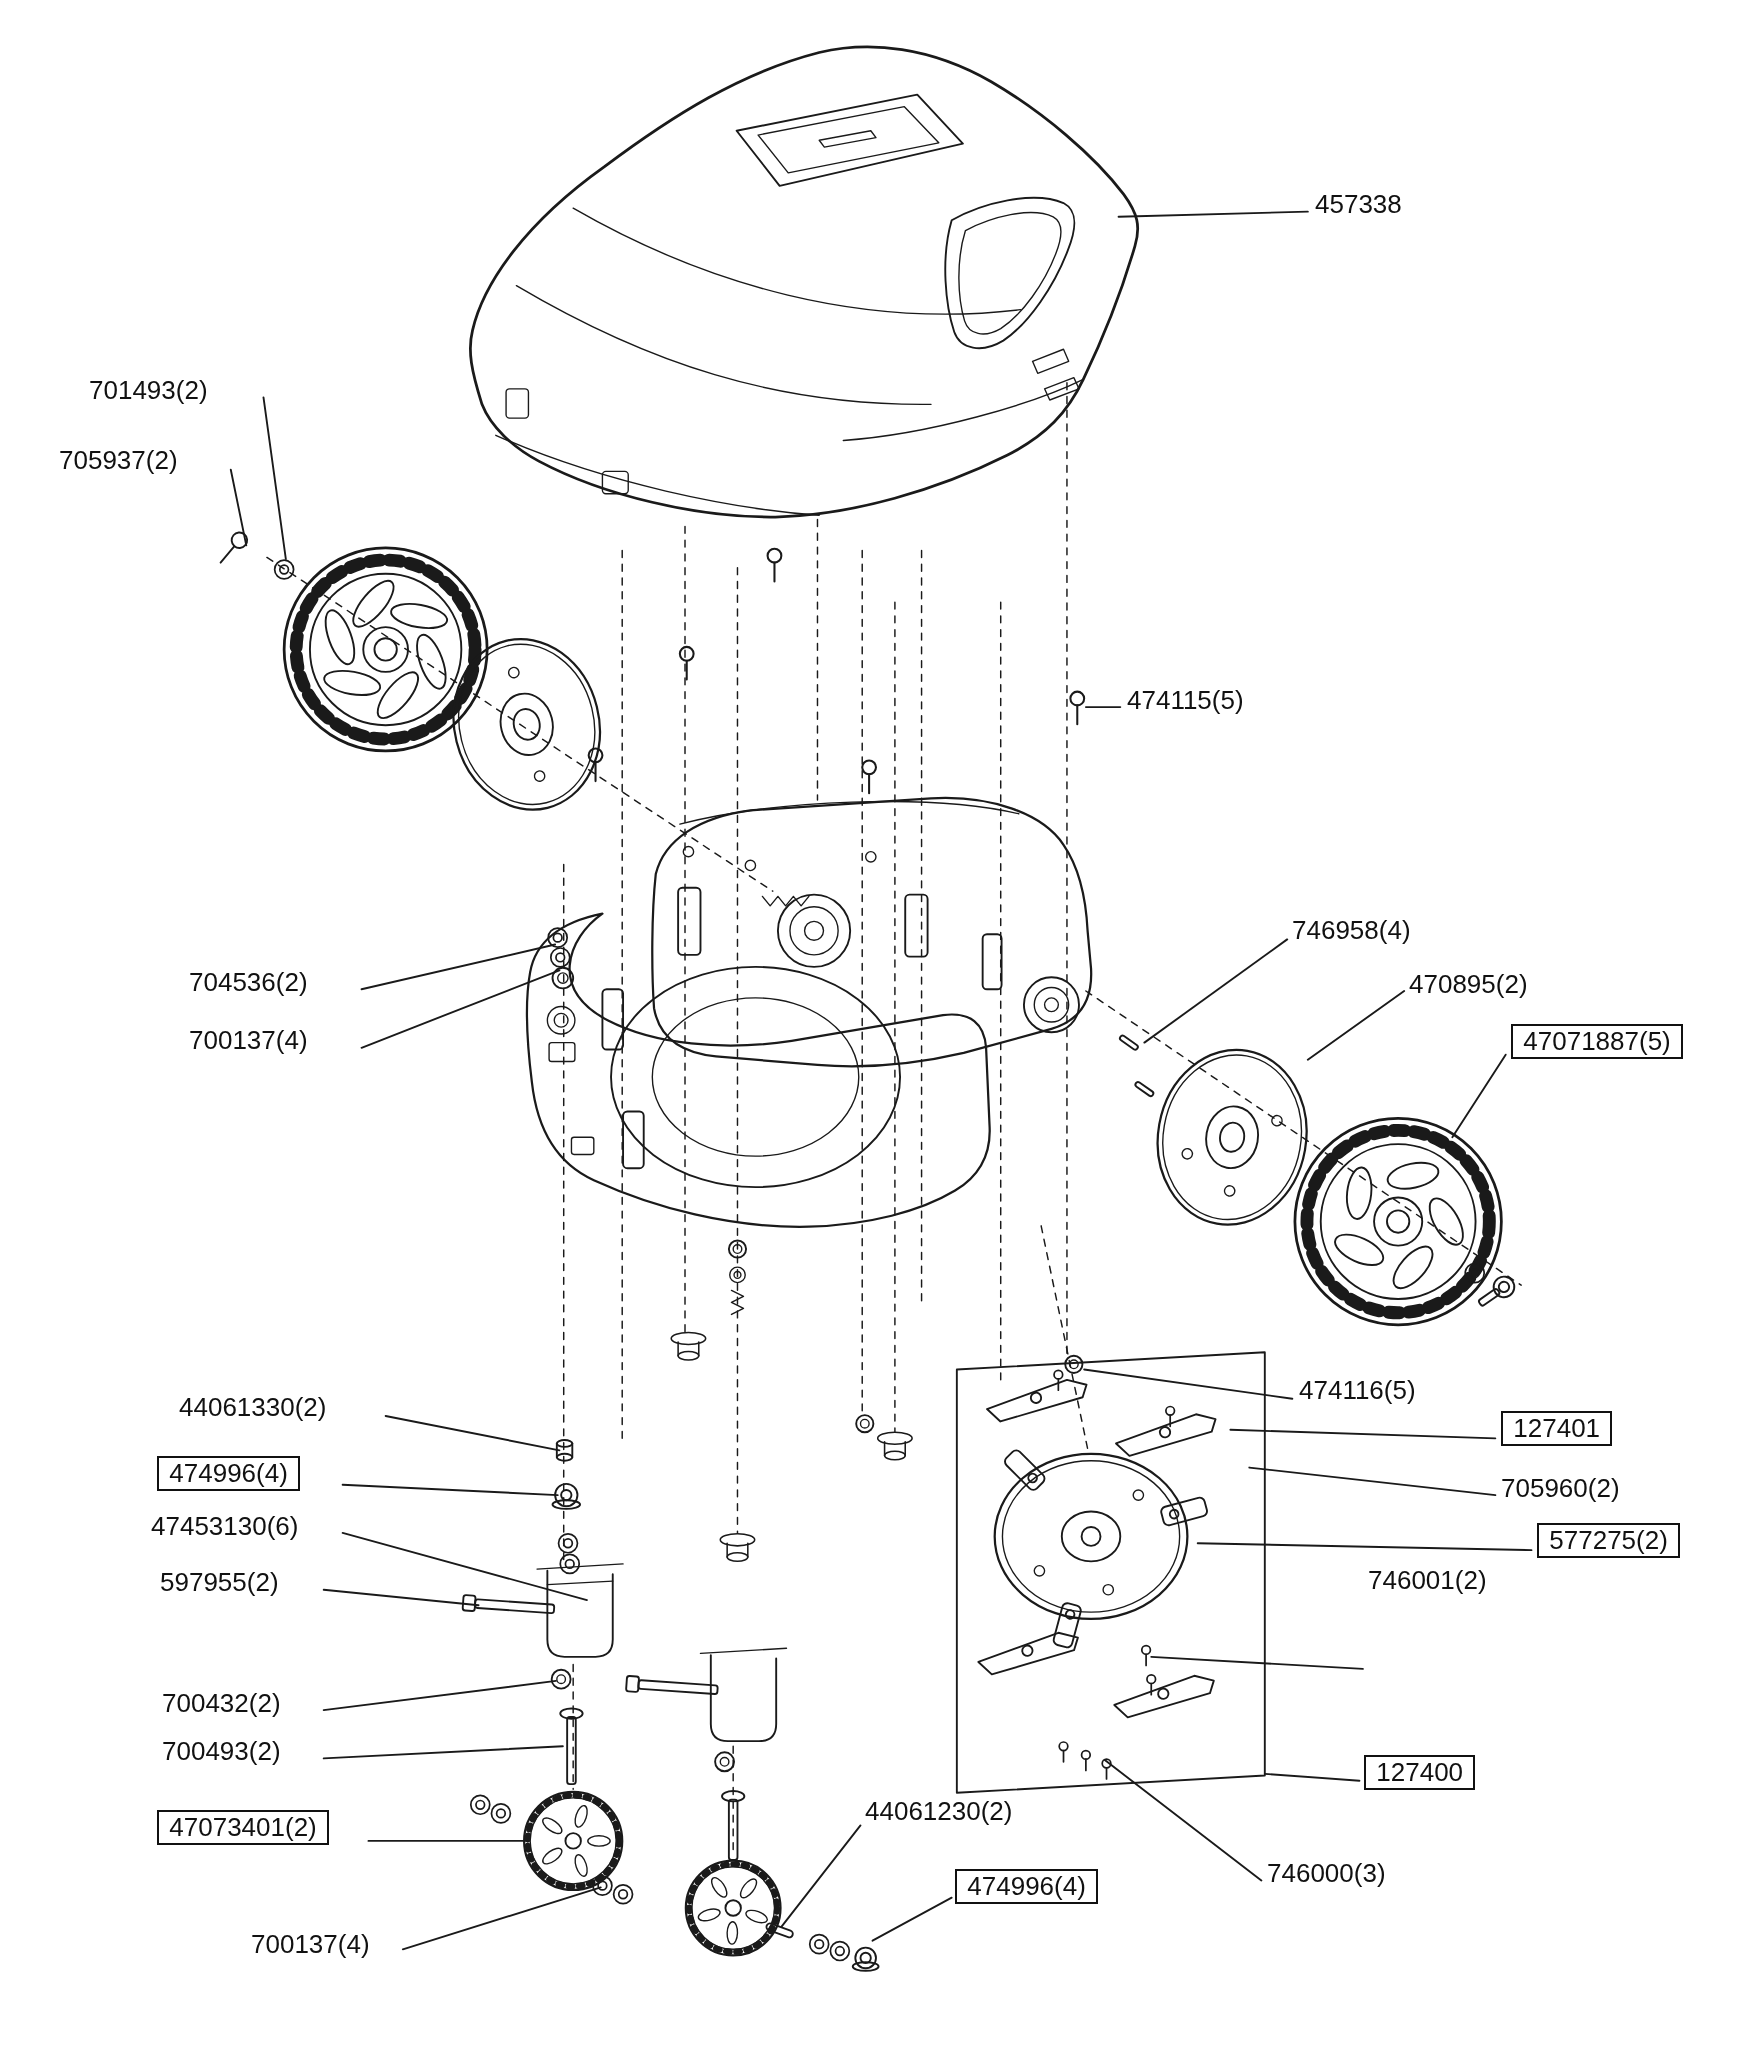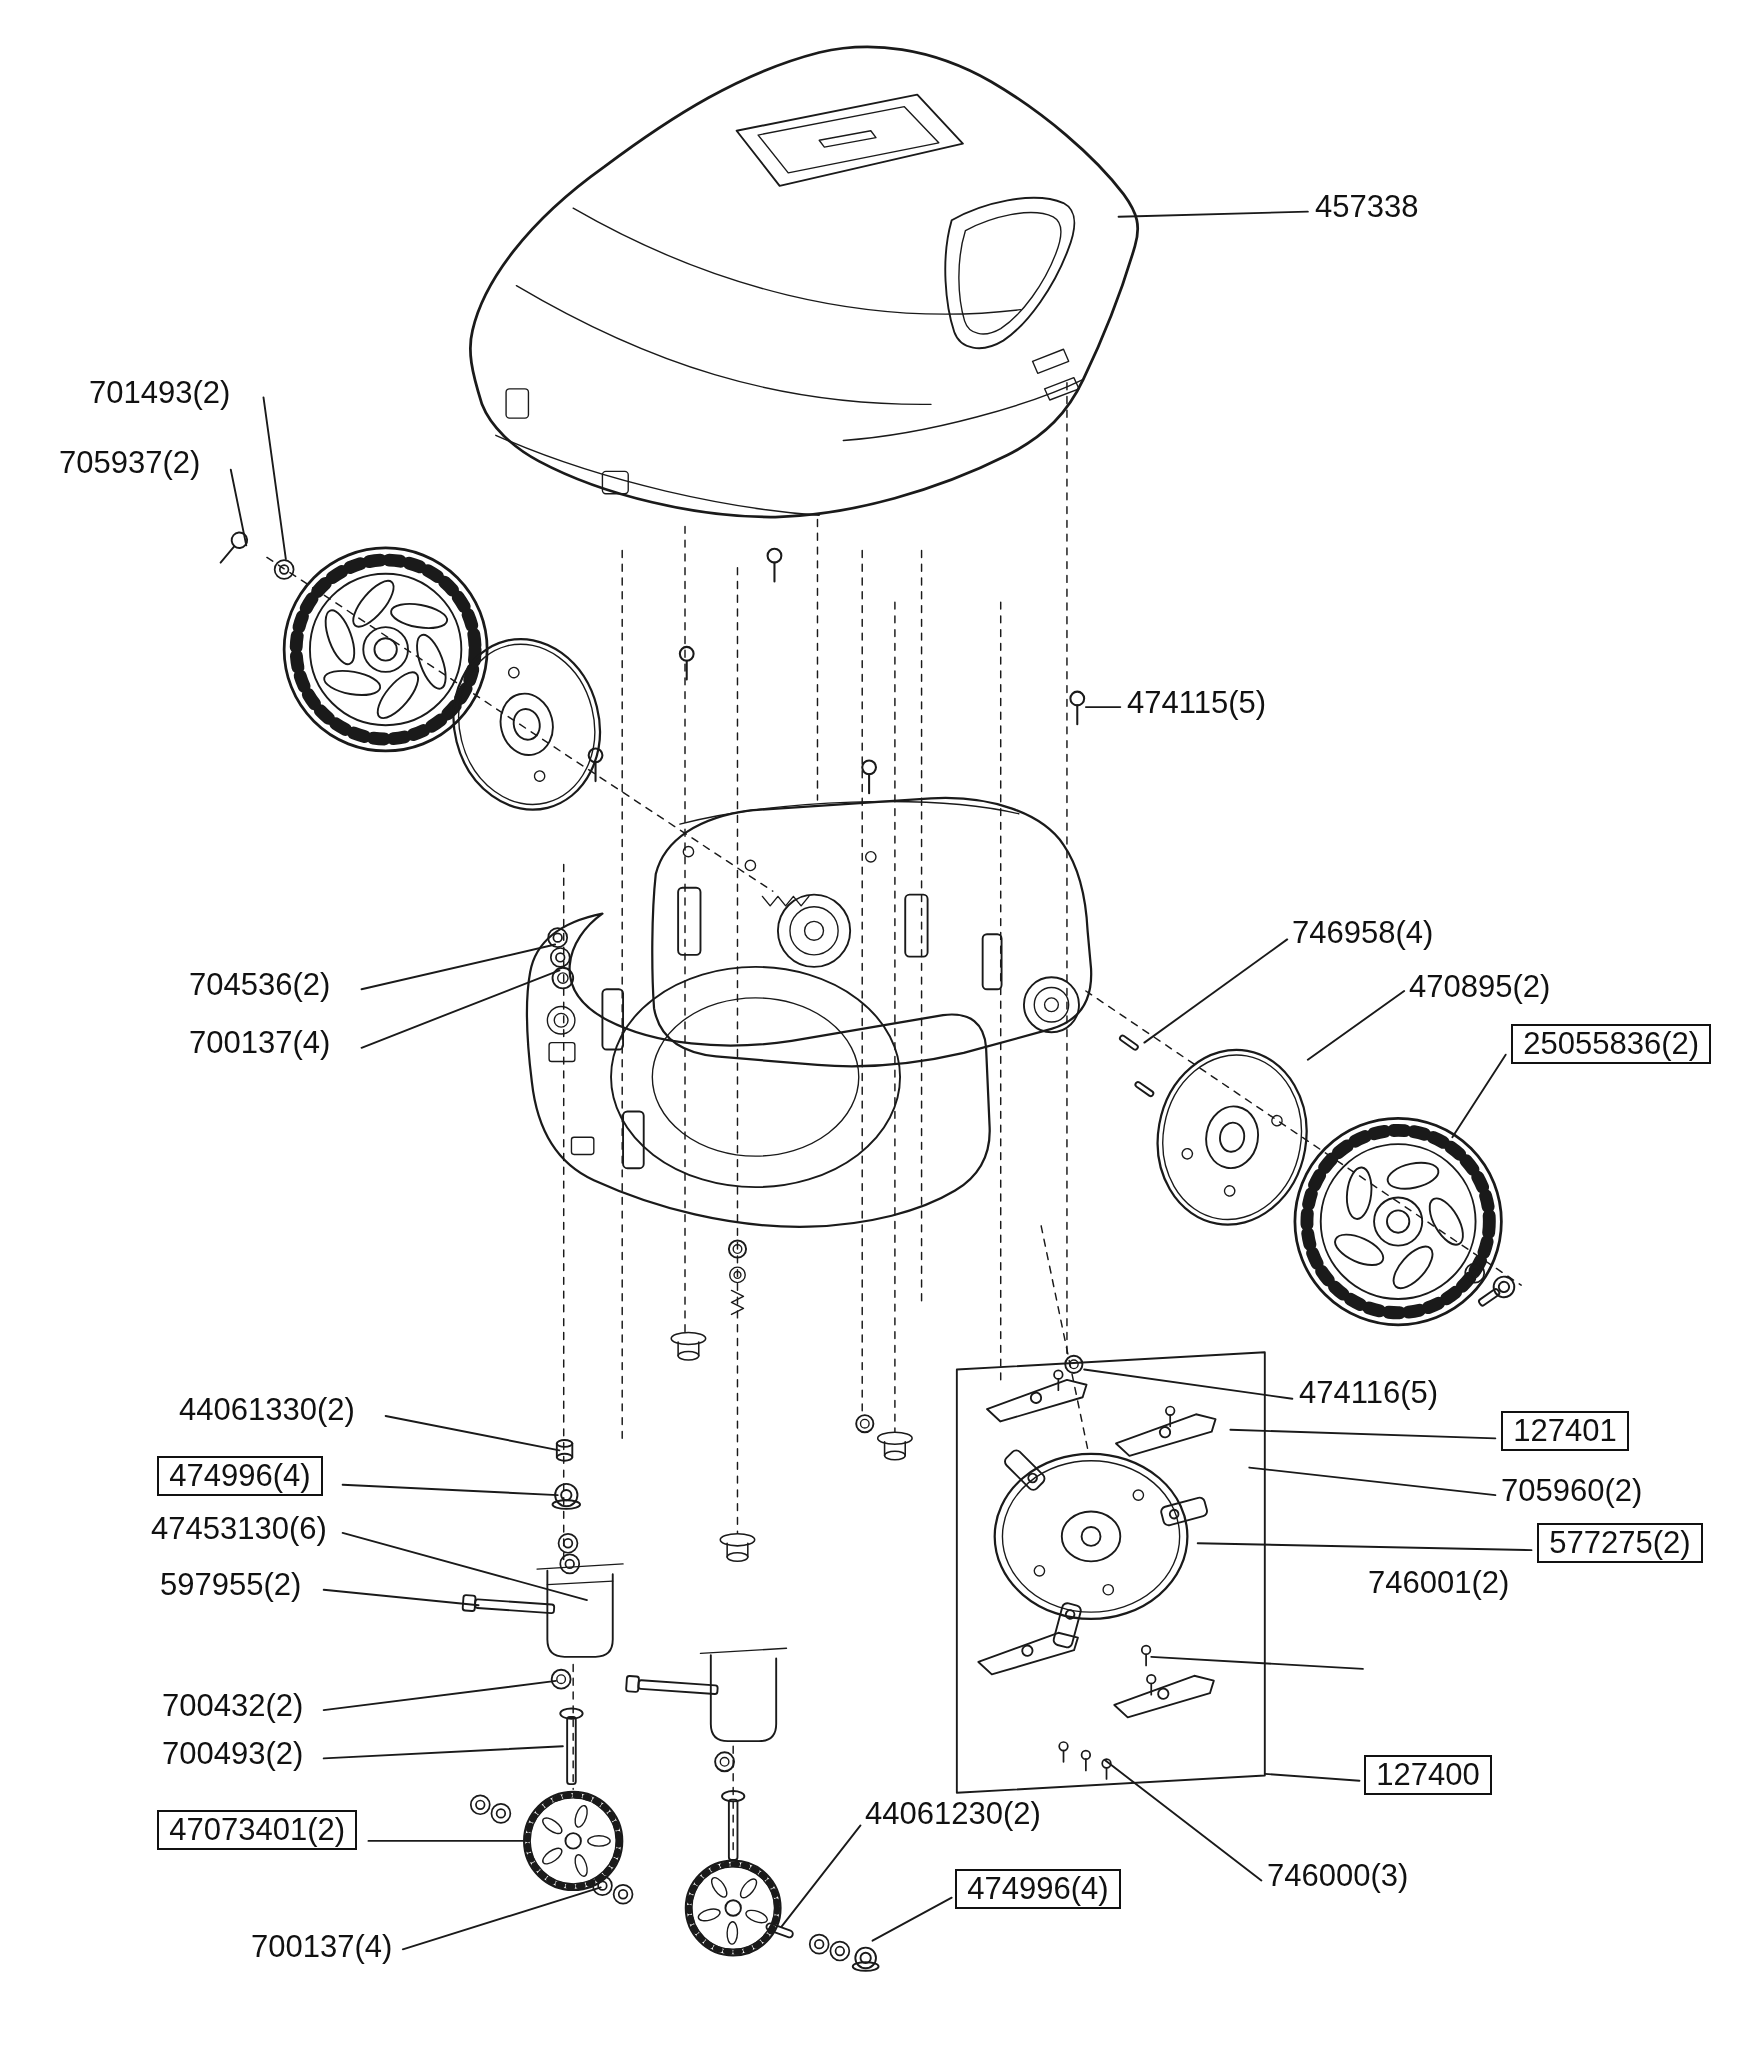--- a/index.html
+++ b/index.html
@@ -3,21 +3,21 @@
 <meta charset="utf-8">
 <style>
   html,body{margin:0;padding:0;background:#fff;}
   .canvas{position:relative;width:1764px;height:2062px;background:#ffffff;
           font-family:"Liberation Sans",sans-serif;overflow:hidden;}
   svg.art{position:absolute;left:0;top:0;}
   .art *{fill:none;stroke:#1a1a1a;stroke-linecap:round;stroke-linejoin:round;}
   .s3{stroke-width:3.2px;} .s25{stroke-width:2.6px;} .s2{stroke-width:2.2px;} .s15{stroke-width:1.6px;}
   .dash line{stroke-width:1.7px;stroke-dasharray:8 8;}
   .lead line{stroke-width:2.2px;}
-  .label{position:absolute;font-size:31px;color:#111;white-space:nowrap;line-height:1.05;}
+  .label{position:absolute;font-size:26px;color:#111;white-space:nowrap;line-height:1.05;}
   .label.boxed{border:2.6px solid #111;padding:1.7px 10.3px;}
 </style>
 </head>
 <body>
 
 <div class="canvas">
 
 <svg class="art" width="1764" height="2062" viewBox="0 0 2050 2397">
   <defs>
     <g id="washer" stroke-width="2">
@@ -371,21 +371,21 @@
 </svg>
 
 <div class="label" style="left:1315px;top:191px">457338</div>
 <div class="label" style="left:89px;top:377px">701493(2)</div>
 <div class="label" style="left:59px;top:447px">705937(2)</div>
 <div class="label" style="left:1127px;top:687px">474115(5)</div>
 <div class="label" style="left:189px;top:969px">704536(2)</div>
 <div class="label" style="left:189px;top:1027px">700137(4)</div>
 <div class="label" style="left:1292px;top:917px">746958(4)</div>
 <div class="label" style="left:1409px;top:971px">470895(2)</div>
-<div class="label boxed" style="left:1511px;top:1024px">25055836(2)</div>
+<div class="label boxed" style="left:1511px;top:1024px">47071887(5)</div>
 <div class="label" style="left:1299px;top:1377px">474116(5)</div>
 <div class="label boxed" style="left:1501px;top:1411px">127401</div>
 <div class="label" style="left:1501px;top:1475px">705960(2)</div>
 <div class="label boxed" style="left:1537px;top:1523px">577275(2)</div>
 <div class="label" style="left:179px;top:1394px">44061330(2)</div>
 <div class="label boxed" style="left:157px;top:1456px">474996(4)</div>
 <div class="label" style="left:151px;top:1513px">47453130(6)</div>
 <div class="label" style="left:160px;top:1569px">597955(2)</div>
 <div class="label" style="left:162px;top:1690px">700432(2)</div>
 <div class="label" style="left:162px;top:1738px">700493(2)</div>

